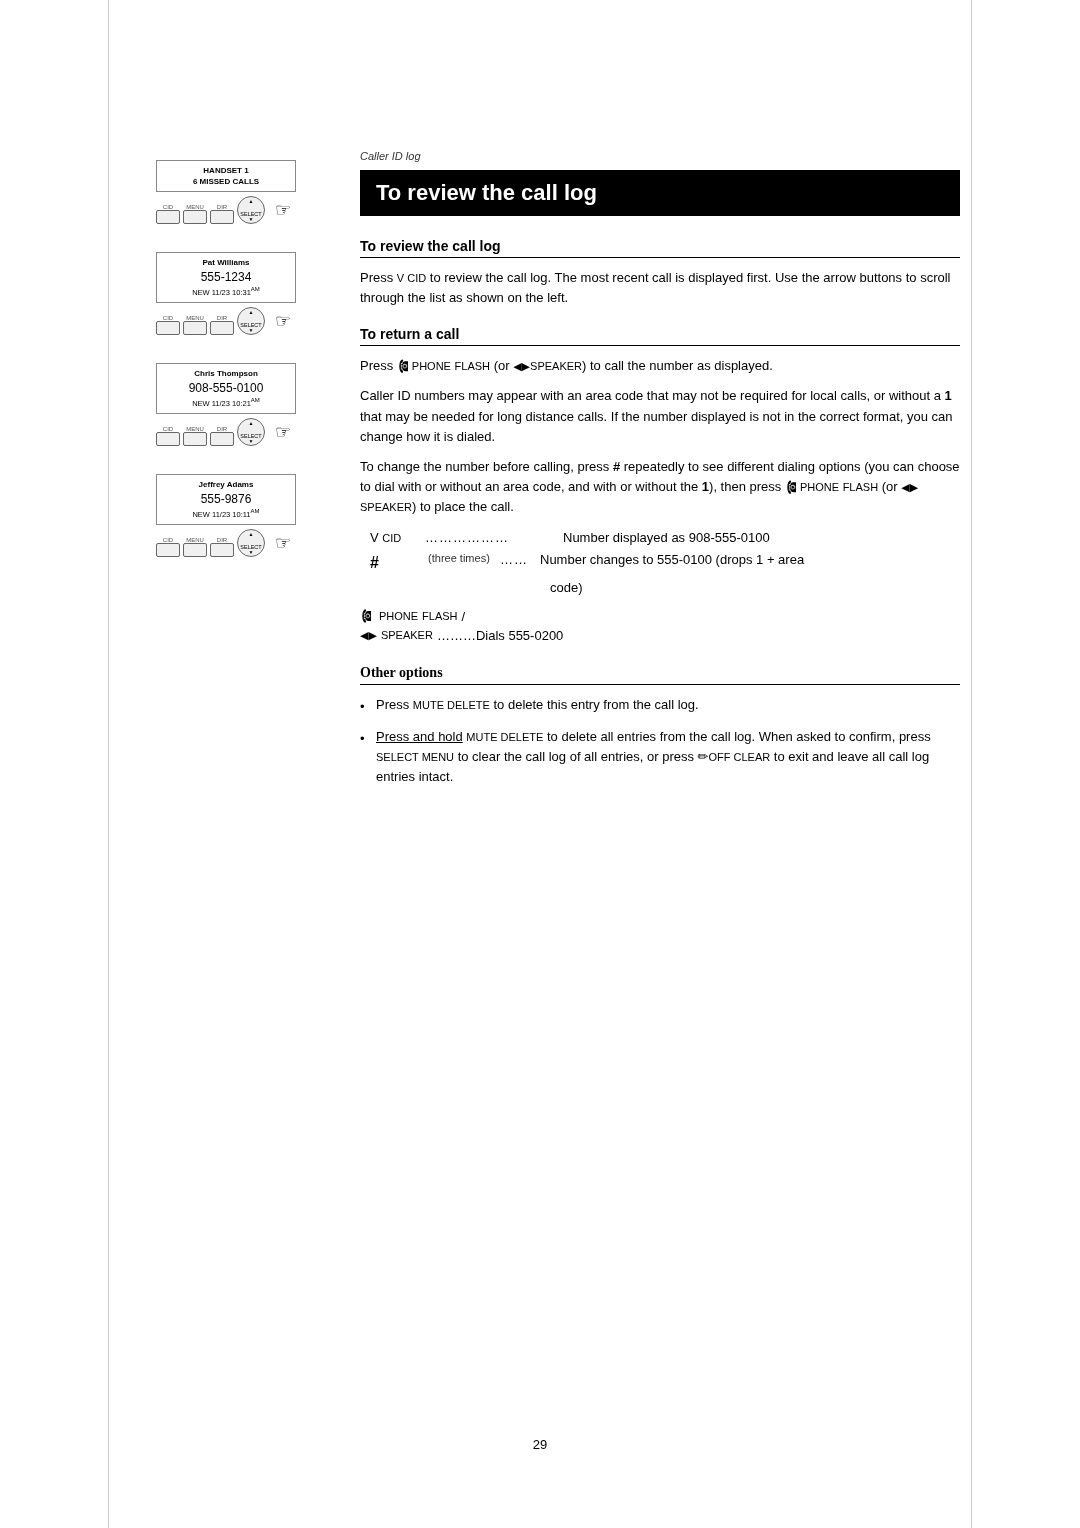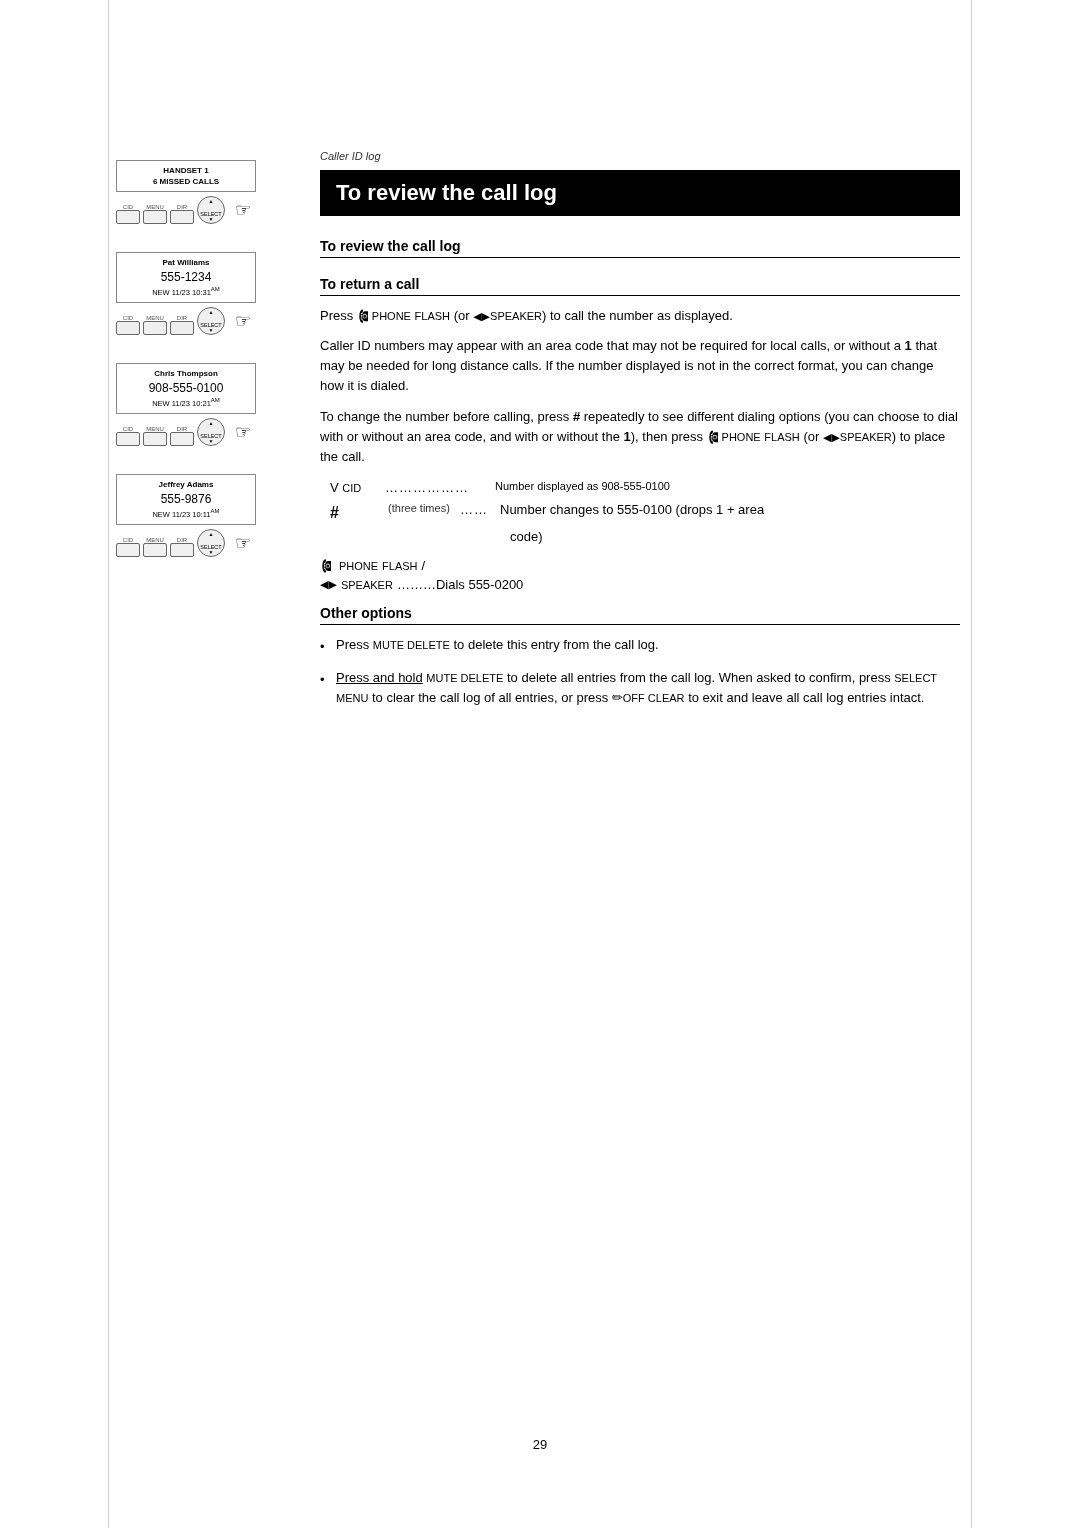--- a/index.html
+++ b/index.html
@@ -40,20 +40,21 @@
       bottom: 0;
       width: 1px;
       background: #ccc;
     }
 
     .left-column {
       width: 290px;
       padding-left: 116px;
       padding-top: 160px;
       flex-shrink: 0;
+      margin-left: 40px;
     }
 
     .right-column {
       flex: 1;
       padding-top: 150px;
       padding-right: 120px;
       padding-left: 30px;
     }
 
     
@@ -444,41 +445,44 @@
 
   <div class="right-column">
 
     <div class="section-label-italic">Caller ID log</div>
 
     <div class="main-heading">To review the call log</div>
 
     <div class="sub-heading">
       <span>To review the call log</span>
     </div>
+    <div class="body-text">
+      Press <span class="small-caps">V CID</span> to review the call log. The most recent call is displayed first. Use the arrow buttons to scroll through the list as shown on the left.
+    </div>
 
     <div class="sub-heading">
       <span>To return a call</span>
     </div>
     <div class="body-text">
       Press <span class="inline-icon-phone">☎</span><span class="small-caps">PHONE</span> <span class="small-caps">FLASH</span> (or <span class="inline-icon-speaker">◀▶</span><span class="small-caps">SPEAKER</span>) to call the number as displayed.
     </div>
     <div class="body-text">
       Caller ID numbers may appear with an area code that may not be required for local calls, or without a <strong>1</strong> that may be needed for long distance calls. If the number displayed is not in the correct format, you can change how it is dialed.
     </div>
     <div class="body-text">
       To change the number before calling, press <strong>#</strong> repeatedly to see different dialing options (you can choose to dial with or without an area code, and with or without the <strong>1</strong>), then press <span class="inline-icon-phone">☎</span><span class="small-caps">PHONE</span> <span class="small-caps">FLASH</span> (or <span class="inline-icon-speaker">◀▶</span><span class="small-caps">SPEAKER</span>) to place the call.
     </div>
 
 
     <div class="example-table">
 
       <div class="example-row">
         <span style="min-width:55px; font-size:13px;">V <span class="small-caps">CID</span></span>
         <span style="min-width:110px; font-size:13px; letter-spacing:1px;">………………</span>
-        <span style="font-size:11px;">Number displayed as 908-555-0100</span>
+        <span style="font-size:13px;margin-left:28px;">Number displayed as 908-555-0100</span>
       </div>
 
       <div>
         <div class="example-row" style="align-items:flex-start;">
           <span style="min-width:55px; font-size:16px; font-weight:bold;">#</span>
           <span style="font-size:11px; color:#333; min-width:75px;">&nbsp;(three times)</span>
           <span style="font-size:13px; letter-spacing:1px; min-width:40px;">……</span>
           <span style="font-size:13px;">Number changes to 555-0100 (drops 1 + area</span>
         </div>
         <div style="margin-left:180px; font-size:13px;">code)</div>
@@ -489,21 +493,21 @@
       <span class="inline-icon-phone">☎</span>
       <span class="small-caps">PHONE</span>
       <span class="small-caps">FLASH</span>/
     </div>
     <div class="phone-flash-row">
       <span class="inline-icon-speaker">◀▶</span>
       <span class="small-caps">SPEAKER</span>
       <span>………Dials 555-0200</span>
     </div>
 
-    <div class="sub-heading" style="margin-top:13px;">
+    <div class="sub-heading" style="margin-top:22px;font-family:Liberation Serif, serif;">
       <span>Other options</span>
     </div>
 
     <ul class="bullet-list">
       <li>
         <span class="bullet-dot">•</span>
         <span>
           Press <span class="small-caps">MUTE DELETE</span> to delete this entry from the call log.
         </span>
       </li>

